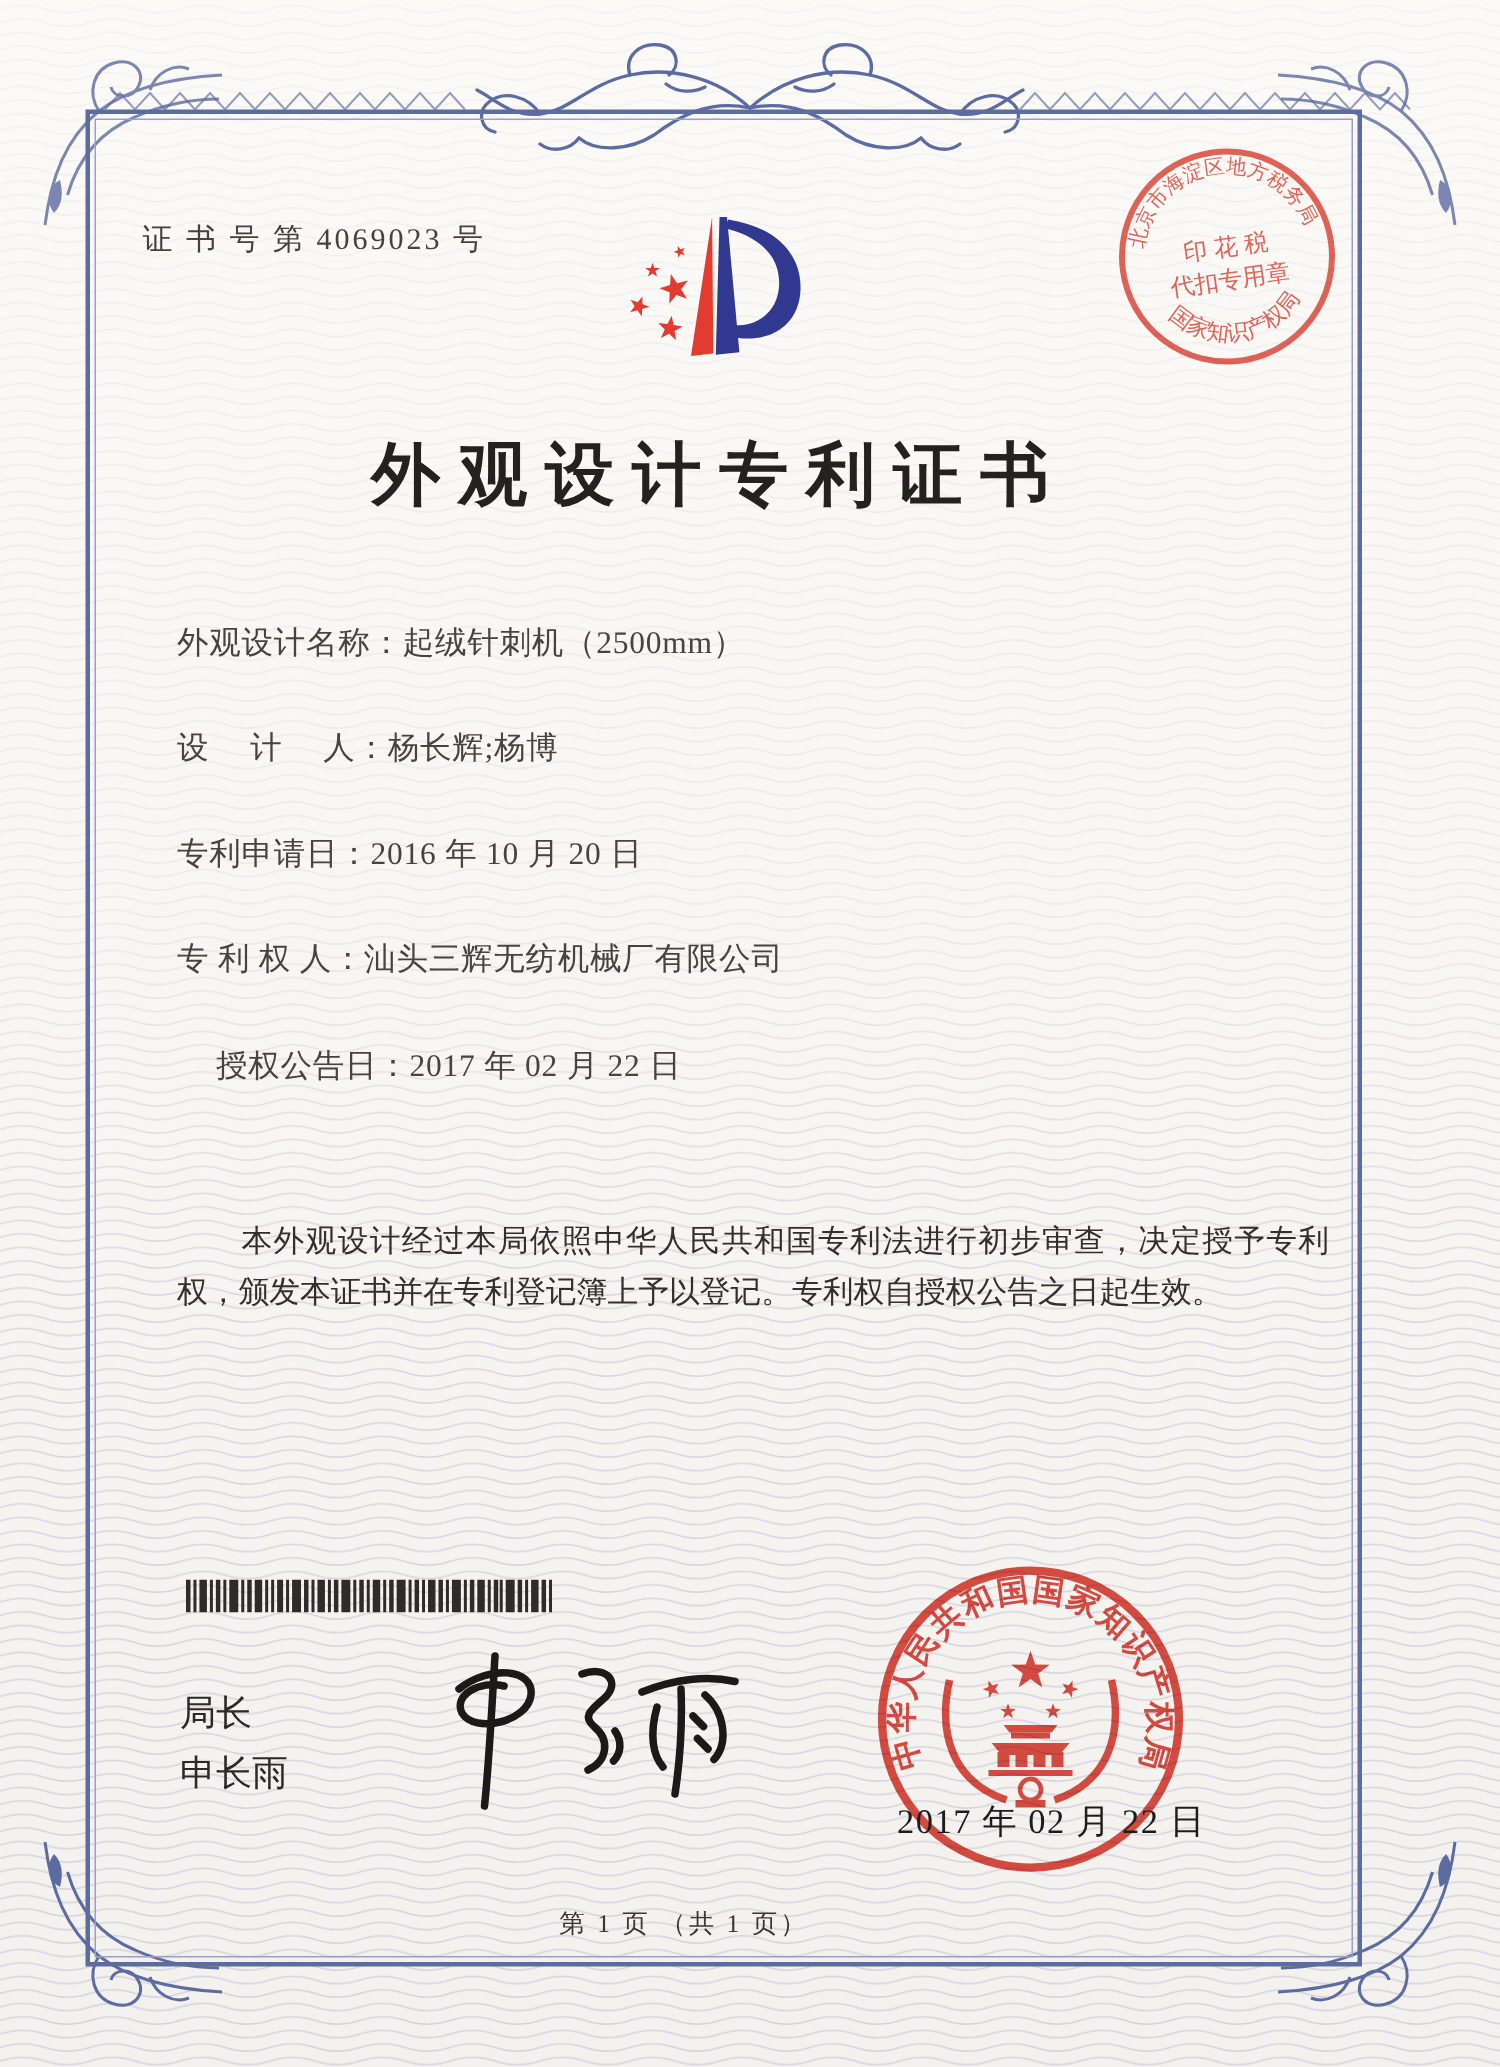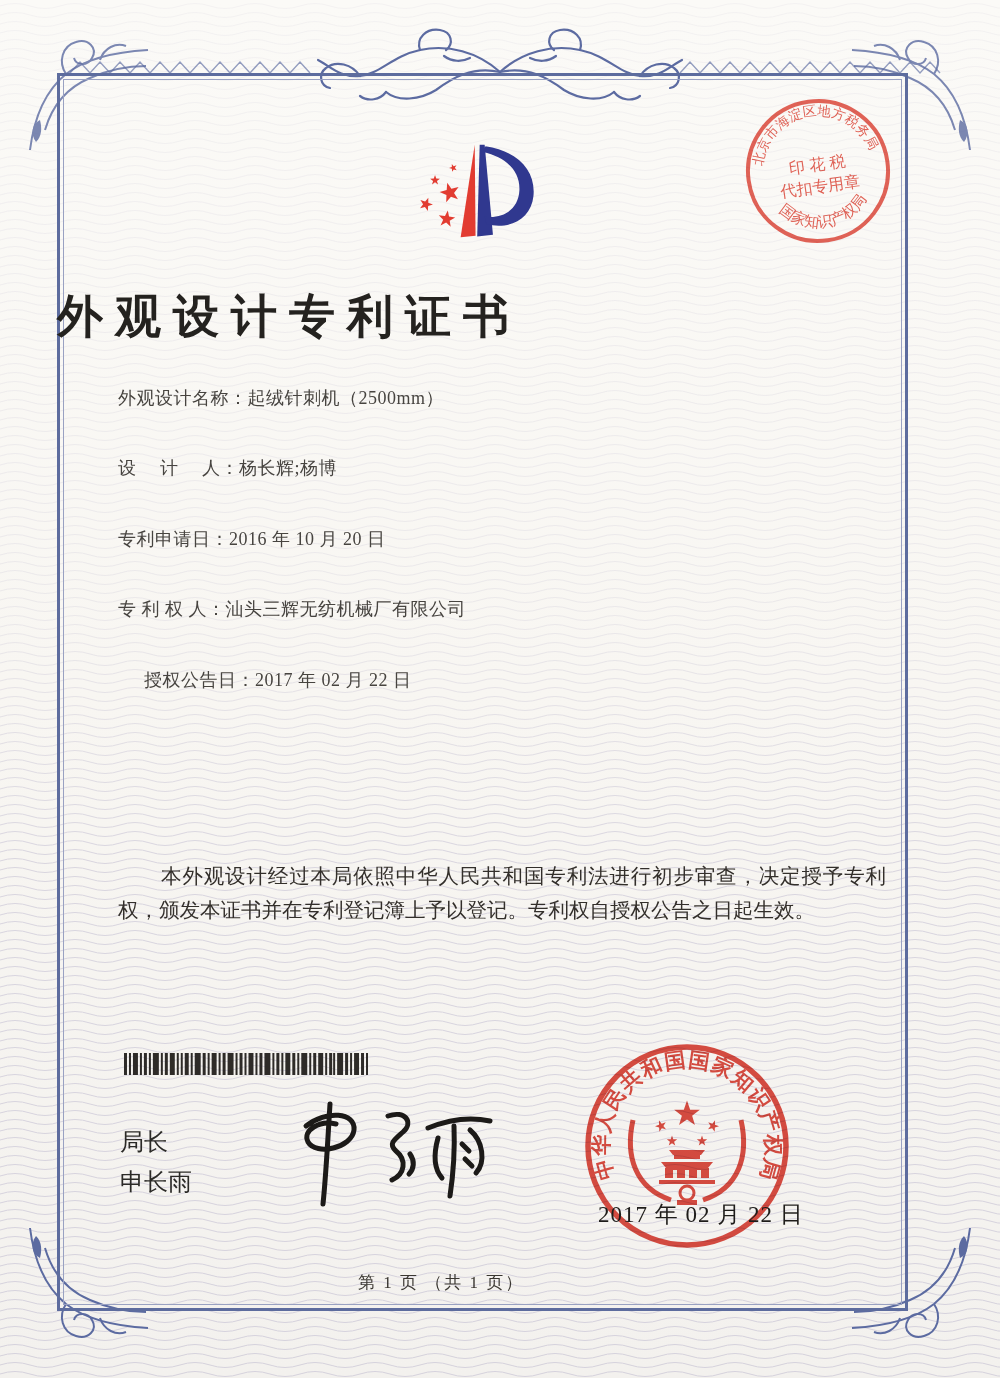--- a/index.html
+++ b/index.html
@@ -10,43 +10,43 @@
   .abs{position:absolute;}
   .waves{left:0;top:0;width:1000px;height:1378px;}
   .ornaments{left:0;top:0;width:1000px;height:1378px;}
   .frame{left:57px;top:73px;width:845px;height:1232px;border:3px solid #5d6c9e;}
   .frame-inner{position:absolute;inset:3px;border:1px solid #99a1c2;}
   .cert-no{left:95px;top:146px;font-size:20px;letter-spacing:2px;color:#45423d;}
   .logo{left:392px;top:124px;width:182px;height:134px;}
   .stamp-top{left:733px;top:86px;width:170px;height:170px;transform:rotate(-8deg);
              mix-blend-mode:multiply;opacity:.85;}
   .stamp-top text{font-family:"Liberation Sans","DejaVu Sans",sans-serif;fill:#e0493c;}
-  .title{left:57px;width:845px;top:286px;margin:0;text-align:left;font-size:46px;
+  .title{left:57px;width:845px;top:286px;margin:0;text-align:center;font-size:46px;
          font-weight:700;letter-spacing:12px;color:#24221f;}
-  .fields{left:118px;top:386px;width:770px;height:400px;font-size:18px;color:#474440;}
+  .fields{left:118px;top:414px;width:770px;height:400px;font-size:21px;color:#474440;}
   .field{position:absolute;left:0;white-space:nowrap;letter-spacing:.5px;}
   .field:nth-child(1){top:0;}
   .field:nth-child(2){top:70px;}
   .field:nth-child(3){top:141px;}
   .field:nth-child(4){top:211px;text-align:center;}
   .field:nth-child(5){top:282px;margin-left:26px;}
   .field:nth-child(6){top:352px;font-weight:bold;}
   .paras{left:118px;top:812px;width:768px;font-size:20.5px;line-height:33.5px;
-         text-align:justify;color:#332f2b;margin-top:48px;}
+         text-align:justify;color:#332f2b;}
   .paras p{margin:0;text-indent:2.1em;}
   .barcode{left:123px;top:1053px;width:247px;height:22px;}
   .director-label{left:120px;top:1126px;font-size:24px;color:#2b2a27;
                   font-family:"Liberation Sans","DejaVu Sans",sans-serif;}
   .director-name{left:120px;top:1166px;font-size:24px;color:#2b2a27;
                  font-family:"Liberation Sans","DejaVu Sans",sans-serif;text-align:right;}
   .signature{left:268px;top:1096px;width:235px;height:120px;}
   .seal-main{left:577px;top:1036px;width:220px;height:220px;mix-blend-mode:multiply;opacity:.9;}
   .seal-main text{font-family:"Liberation Sans","DejaVu Sans",sans-serif;fill:#d93a2f;font-weight:700;}
   .seal-date{left:598px;top:1199px;font-size:23px;letter-spacing:1px;color:#1e1c1a;}
-  .footer{left:57px;width:768px;top:1271px;text-align:center;font-size:17px;
+  .footer{left:72px;width:768px;top:1271px;text-align:center;font-size:17px;
           letter-spacing:2px;color:#3a3732;}
 </style>
 </head>
 <body>
 
 <div class="page">
 
   <svg class="abs waves" viewBox="0 0 1000 1378">
     <defs>
       <pattern id="wv" width="60" height="9" patternUnits="userSpaceOnUse">
@@ -92,20 +92,21 @@
     <use href="#cornerTL" opacity="0.8"></use>
     <use href="#cornerTL" transform="translate(1000,0) scale(-1,1)" opacity="0.8"></use>
     <use href="#cornerTL" transform="translate(0,1378) scale(1,-1)"></use>
     <use href="#cornerTL" transform="translate(1000,1378) scale(-1,-1)"></use>
   </svg>
 
   <div class="abs frame">
     <div class="frame-inner"></div>
   </div>
 
+  <div class="abs cert-no">证 书 号 第 4069023 号</div>
 
   <svg class="abs logo" viewBox="0 0 220 160">
     <defs>
       <path id="st" d="M0,-10 L2.35,-3.24 L9.51,-3.09 L3.80,1.24 L5.88,8.09 L0,4 L-5.88,8.09 L-3.80,1.24 L-9.51,-3.09 L-2.35,-3.24 Z"></path>
     </defs>
     <path d="M100,24 L83,136 L101,134 Z" fill="#e23c31"></path>
     <path d="M106,24 L112,24 L122,133 L103,135 Z" fill="#30388f"></path>
     <path d="M113,26 C152,32 174,55 171,86 C168,115 141,127 114,120 L112,111 C137,114 153,100 154,79 C155,55 137,39 110,33 Z" fill="#30388f"></path>
     <use href="#st" transform="translate(70,82) scale(1.25) rotate(-15)" fill="#e23c31"></use>
     <use href="#st" transform="translate(41,96) scale(0.85) rotate(20)" fill="#e23c31"></use>

